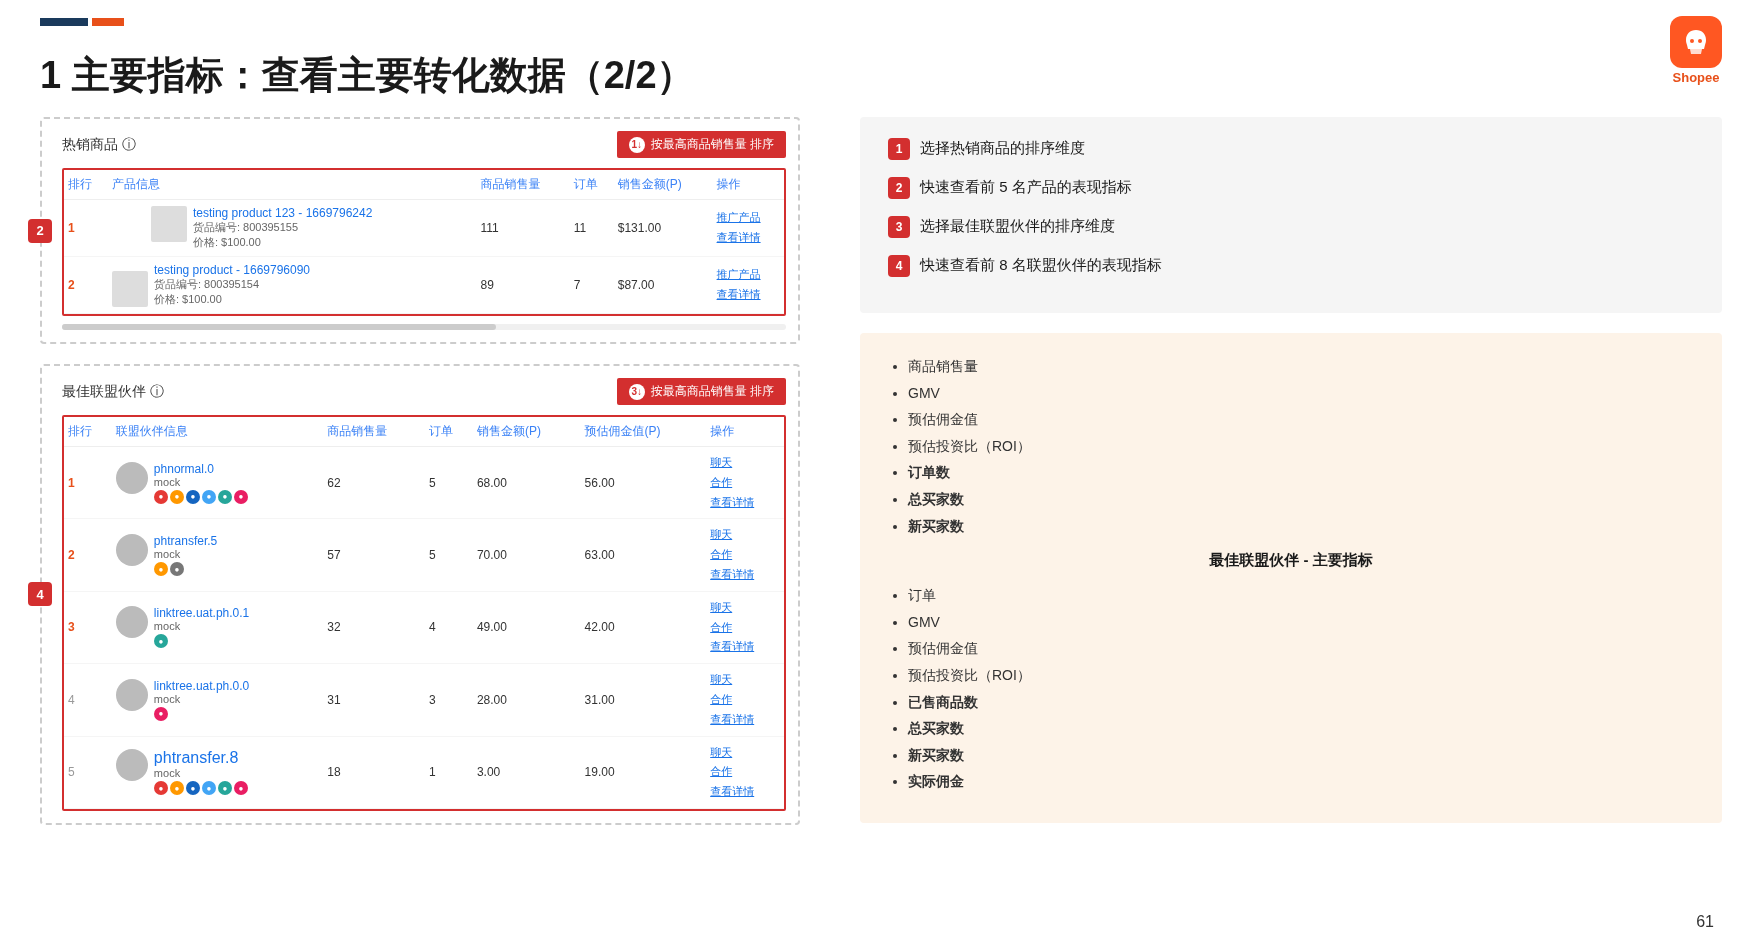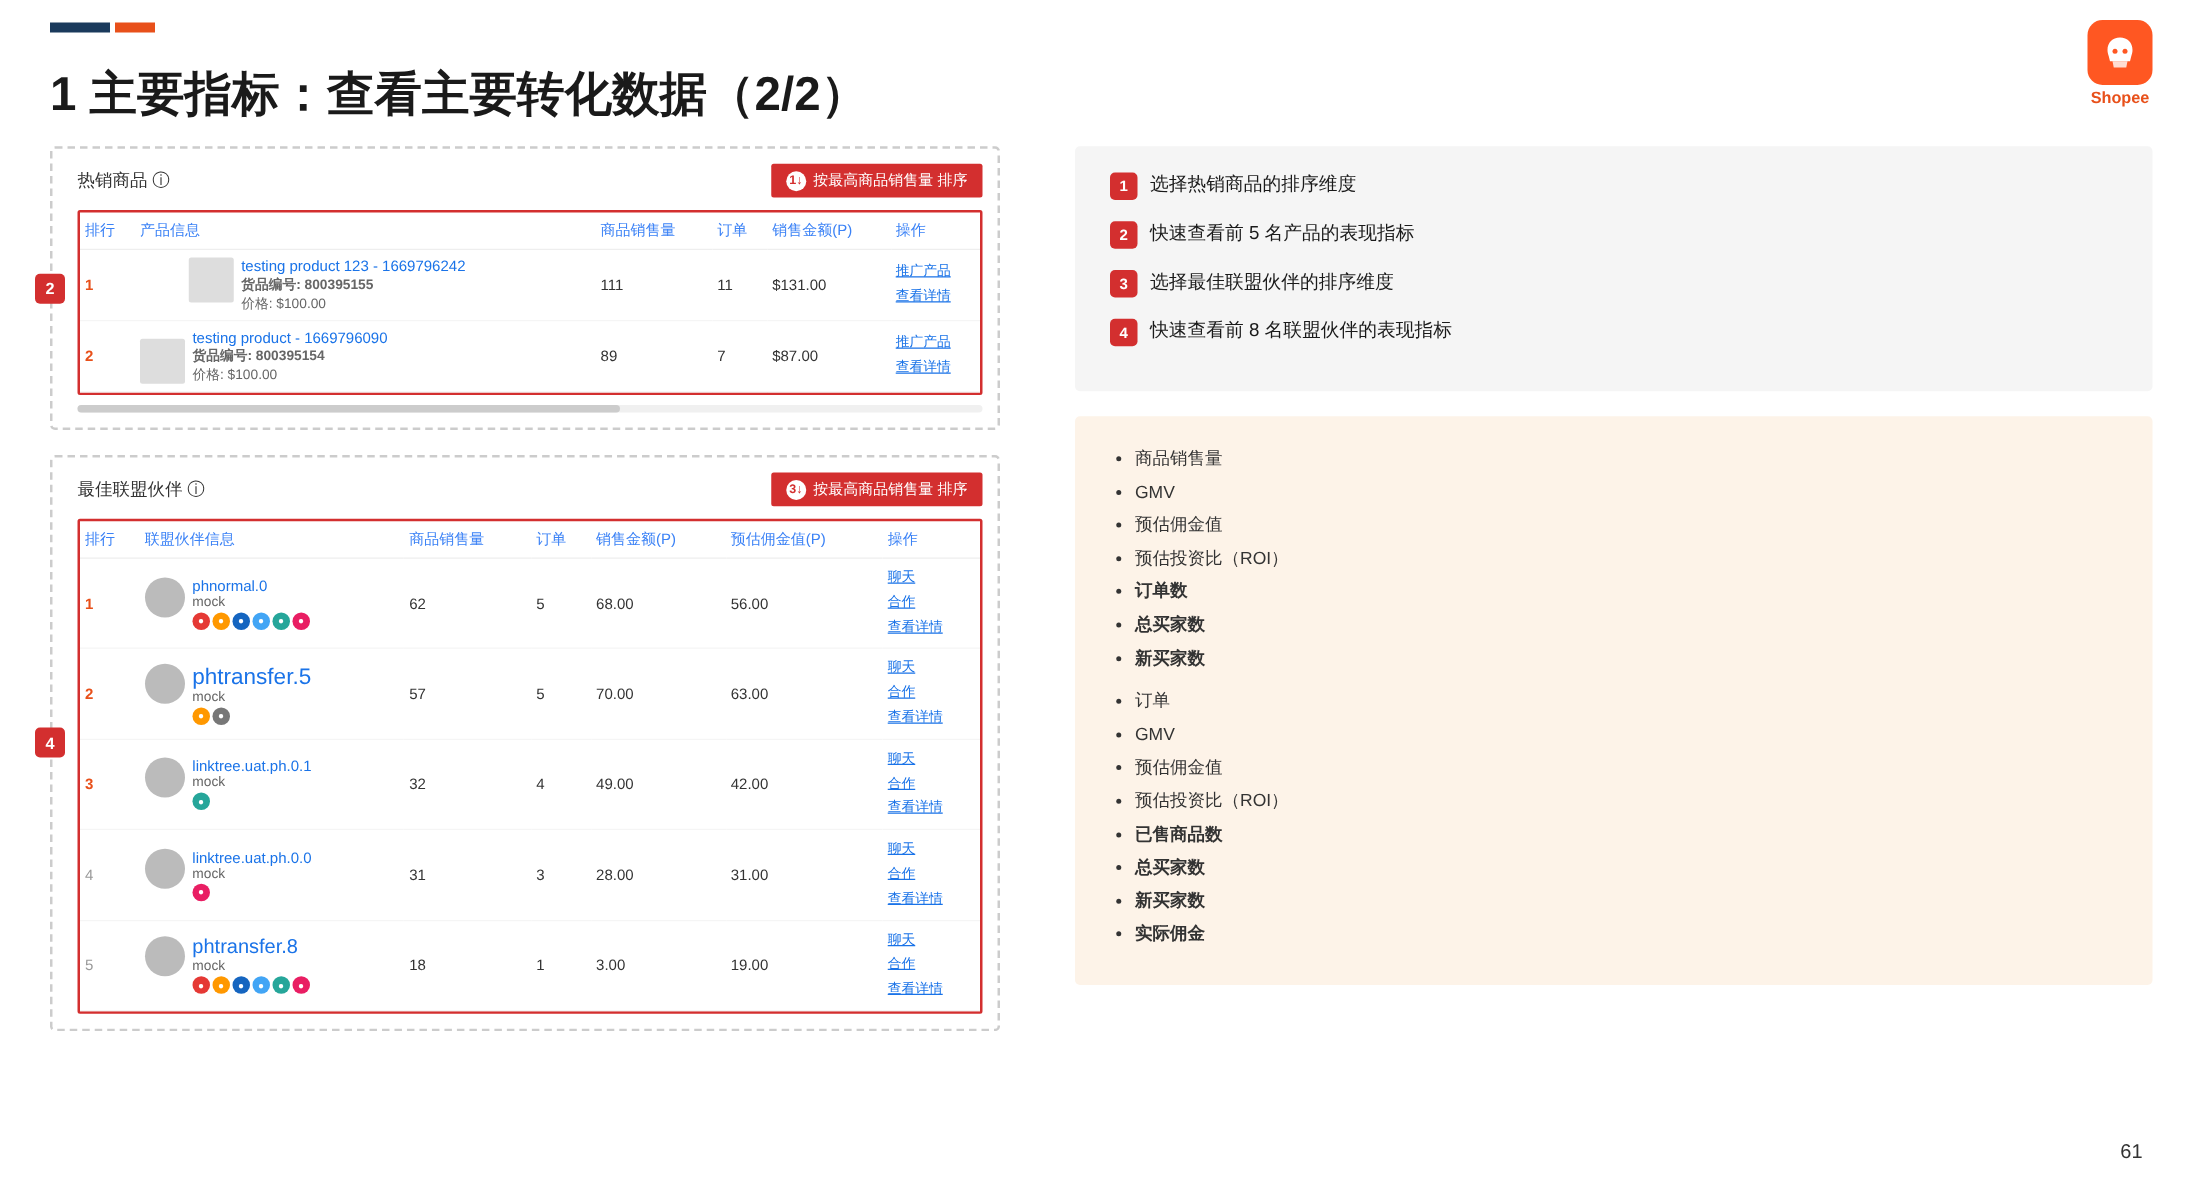--- a/index.html
+++ b/index.html
@@ -134,21 +134,21 @@
       padding: 6px 4px;
       color: #333;
       border-bottom: 1px solid #f5f5f5;
       vertical-align: middle;
     }
 
     .rank-num-red { color: #e8501a; font-weight: 700; }
     .rank-num { color: #999; }
 
     .product-name { color: #1a73e8; font-size: 12px; }
-    .product-sub { color: #666; font-size: 11px; font-weight: bold; }
+    .product-sub { color: #666; font-size: 11px; }
     .product-price { color: #666; font-size: 11px; }
 
     .product-thumb {
       width: 36px;
       height: 36px;
       background: #eee;
       border-radius: 2px;
       display: inline-block;
     }
 
@@ -483,21 +483,21 @@
       </td>
     </tr>
               <tr>
       <td>
         <span class="rank-num-red">2</span>
       </td>
       <td>
         <div style="display:flex; align-items:flex-start; gap:6px;">
           <div class="affiliate-avatar"></div>
           <div>
-            <div style="font-size:18px; color:#1a73e8;">phtransfer.5</div>
+            <div style="font-size:12px; color:#1a73e8;">phtransfer.5</div>
             <div style="font-size:11px; color:#666;">mock</div>
             <div class="platform-icons">
                         <span class="platform-icon pi-orange">●</span>
                         <span class="platform-icon pi-gray">●</span>
                       </div>
           </div>
         </div>
       </td>
       <td>57</td>
       <td>5</td>
@@ -626,20 +626,21 @@
       <ul class="info-list" id="hot-metrics-list">
           <li>商品销售量</li>
           <li>GMV</li>
           <li>预估佣金值</li>
           <li>预估投资比（ROI）</li>
           <li class="bold-item">订单数</li>
           <li class="bold-item">总买家数</li>
           <li class="bold-item">新买家数</li>
         </ul>
 
+      <div class="info-section-title" style="margin-top: 12px;">最佳联盟伙伴 - 主要指标</div>
       <ul class="info-list" id="aff-metrics-list">
           <li>订单</li>
           <li>GMV</li>
           <li>预估佣金值</li>
           <li>预估投资比（ROI）</li>
           <li class="bold-item">已售商品数</li>
           <li class="bold-item">总买家数</li>
           <li class="bold-item">新买家数</li>
           <li class="bold-item">实际佣金</li>
         </ul>

